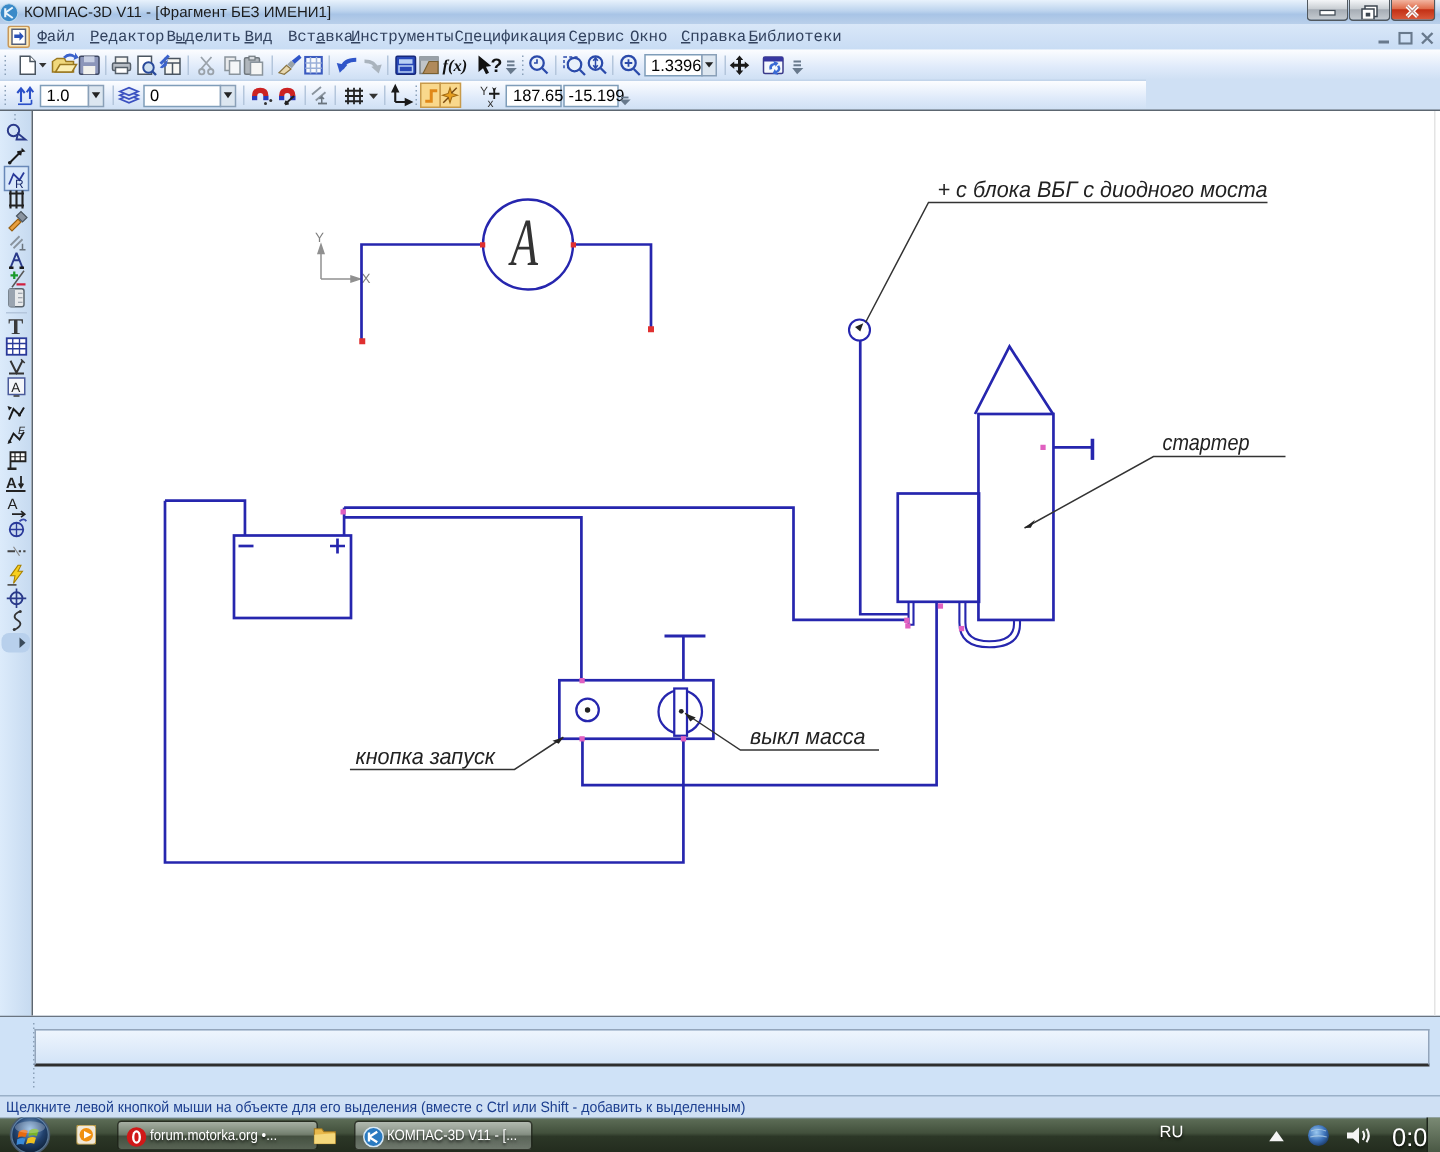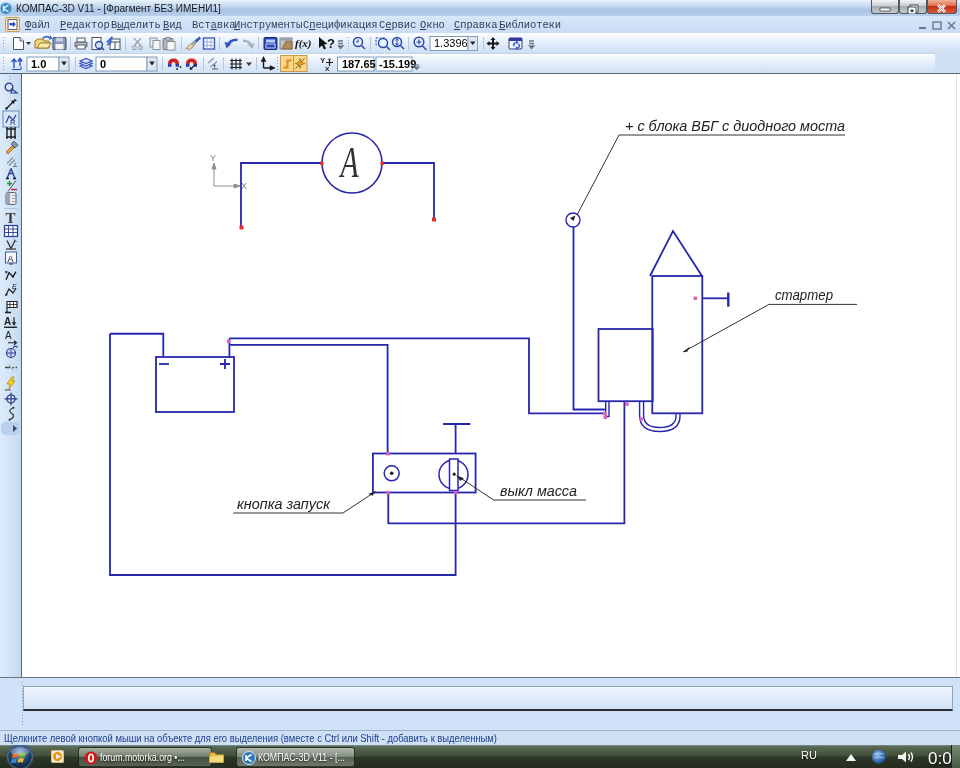--- a/index.html
+++ b/index.html
@@ -19,22 +19,22 @@
 
 
 #menubar { position:absolute; left:0; top:16px; width:960px; height:17px;
   background:linear-gradient(180deg,#d9e7f8,#c8dcf4); }
 .menuitem { position:absolute; top:2.5px; font-size:10.5px; letter-spacing:-0.1px; color:#32425e;font-family:Liberation Mono, monospace; }
 .menuitem u { text-decoration:underline; }
 
 
 #tb1 { position:absolute; left:0; top:33px; width:960px; height:20px;
   background:linear-gradient(180deg,#fcfdff,#dfeafa 60%,#cfe0f4); }
-#tb2 { position:absolute; left:0; top:53px; width:935px; height:20px;
-  background:linear-gradient(180deg,#fcfdff,#dfeafa 60%,#cfe0f4); border-top:1px solid #c2d4ea;font-weight:bold; }
+#tb2 { position:absolute; left:0; top:53px; width:764px; height:20px;
+  background:linear-gradient(180deg,#fcfdff,#dfeafa 60%,#cfe0f4); border-top:1px solid #c2d4ea; }
 
 
 #main { position:absolute; left:0; top:73px; width:960px; height:605px;
   background:#cfe0f4; border-top:1px solid #5c6670; border-bottom:1px solid #6a7480; }
 #leftstrip { position:absolute; left:0; top:0; width:21px; height:603px;
   background:linear-gradient(90deg,#dcebfb,#c6daf0); }
 #canvas { position:absolute; left:21px; top:0; width:939px; height:603px; background:#ffffff;
   border-left:1px solid #5c6670; }
 
 
@@ -566,21 +566,21 @@
       <path d="M0.5 2.5 L5.5 2.5 L7 4.5 L14.5 4.5 L14.5 12.5 L0.5 12.5 Z" fill="#e8b84a" stroke="#a07820" stroke-width="0.8"></path>
       <path d="M0.5 6.5 L14.5 5.5 L14.5 12.5 L0.5 12.5 Z" fill="#f4d87c"></path>
     </svg>
     <div class="taskbtn" style="left:236px;width:119px;background-color:rgba(150,160,150,0.55)">
       <svg width="14" height="14" style="position:absolute;left:5px;top:3px">
           <circle cx="7" cy="7" r="6.5" fill="#2a7ac0" stroke="#d8e8f4" stroke-width="1"></circle>
           <path d="M4 4 V10 M4 7 L9.5 3.5 M4 7 L9.5 10.5" stroke="#fff" stroke-width="1.6" fill="none"></path>
         </svg>
       <div class="lbl">КОМПАС-3D V11 - [...</div>
     </div>
-    <div style="position:absolute;left:801px;top:4px;color:#fff;font-size:11px;text-shadow:0 1px 2px rgba(0,0,0,0.8)">RU</div>
+    <div style="position:absolute;left:773px;top:4px;color:#fff;font-size:11px;text-shadow:0 1px 2px rgba(0,0,0,0.8)">RU</div>
     <svg width="10" height="7" style="position:absolute;left:846px;top:9px">
         <path d="M5 0 L10 7 L0 7 Z" fill="#f4f4f4"></path>
       </svg>
     <svg width="16" height="16" style="position:absolute;left:871px;top:4px">
       <defs>
           <radialGradient id="glb" cx="40%" cy="35%" r="70%">
             <stop offset="0%" stop-color="#9ac8f0"></stop>
             <stop offset="60%" stop-color="#3a70b8"></stop>
             <stop offset="100%" stop-color="#1a3a68"></stop>
           </radialGradient>

